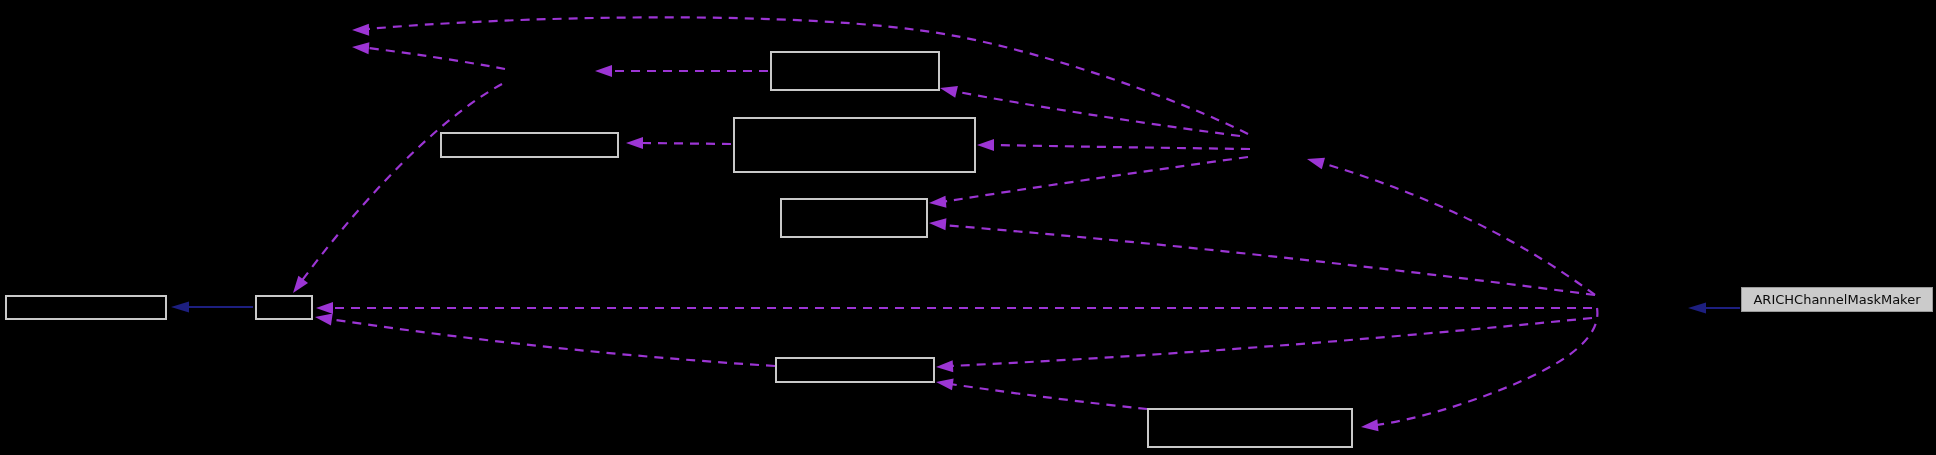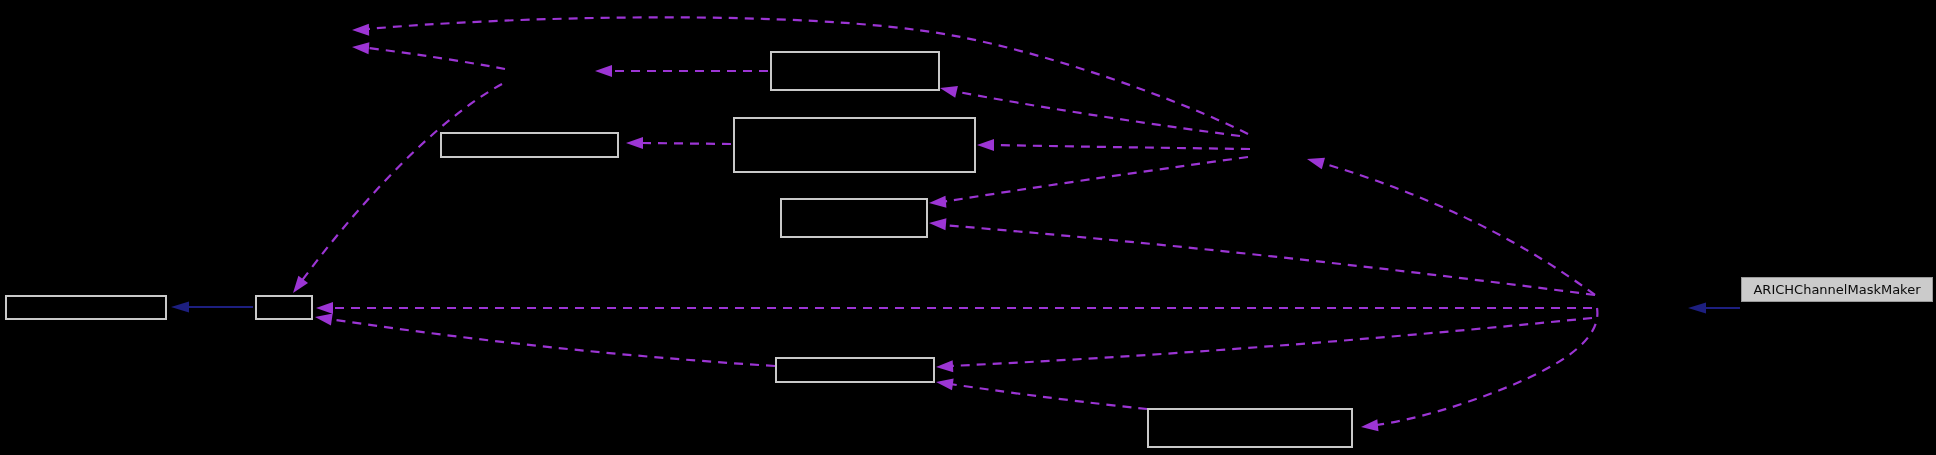--- a/index.html
+++ b/index.html
@@ -53,17 +53,17 @@
     </svg>
   <div id="nodes">
       <div class="node" style="left: 5px; top: 295px; width: 162px; height: 25px;"></div>
       <div class="node" style="left: 255px; top: 295px; width: 58px; height: 25px;"></div>
       <div class="node" style="left: 770px; top: 51px; width: 170px; height: 40px;"></div>
       <div class="node" style="left: 440px; top: 132px; width: 179px; height: 26px;"></div>
       <div class="node" style="left: 733px; top: 117px; width: 243px; height: 56px;"></div>
       <div class="node" style="left: 780px; top: 198px; width: 148px; height: 40px;"></div>
       <div class="node" style="left: 775px; top: 357px; width: 160px; height: 26px;"></div>
       <div class="node" style="left: 1147px; top: 408px; width: 206px; height: 40px;"></div>
-      <div class="node labeled" style="left: 1741px; top: 277px; width: 192px; height: 25px; text-align: center;">
+      <div class="node labeled" style="left: 1741px; top: 287px; width: 192px; height: 25px; text-align: center;">
         <span>ARICHChannelMaskMaker</span>
       </div>
     </div>
 </div>
 
 </body></html>

